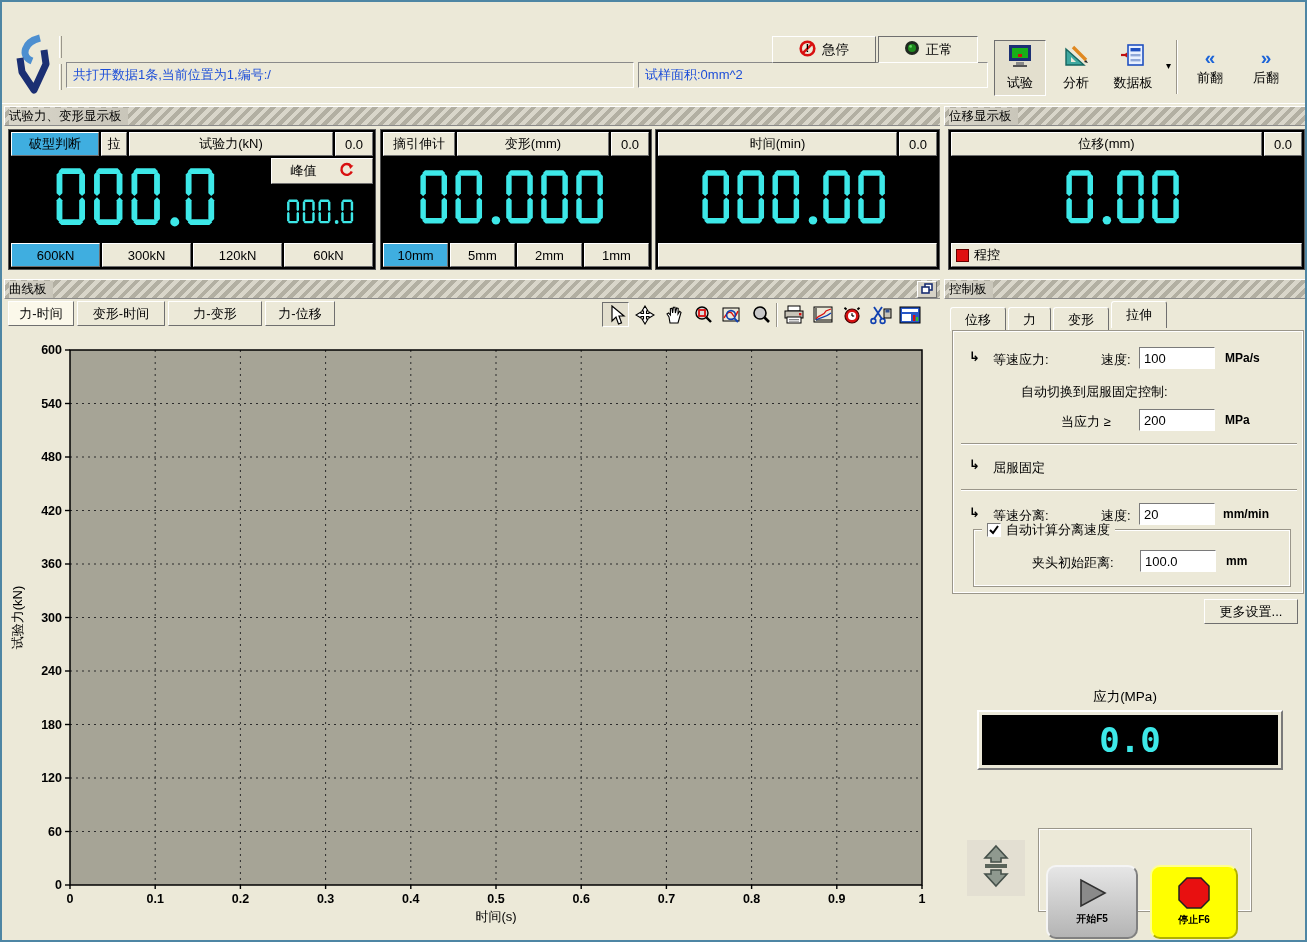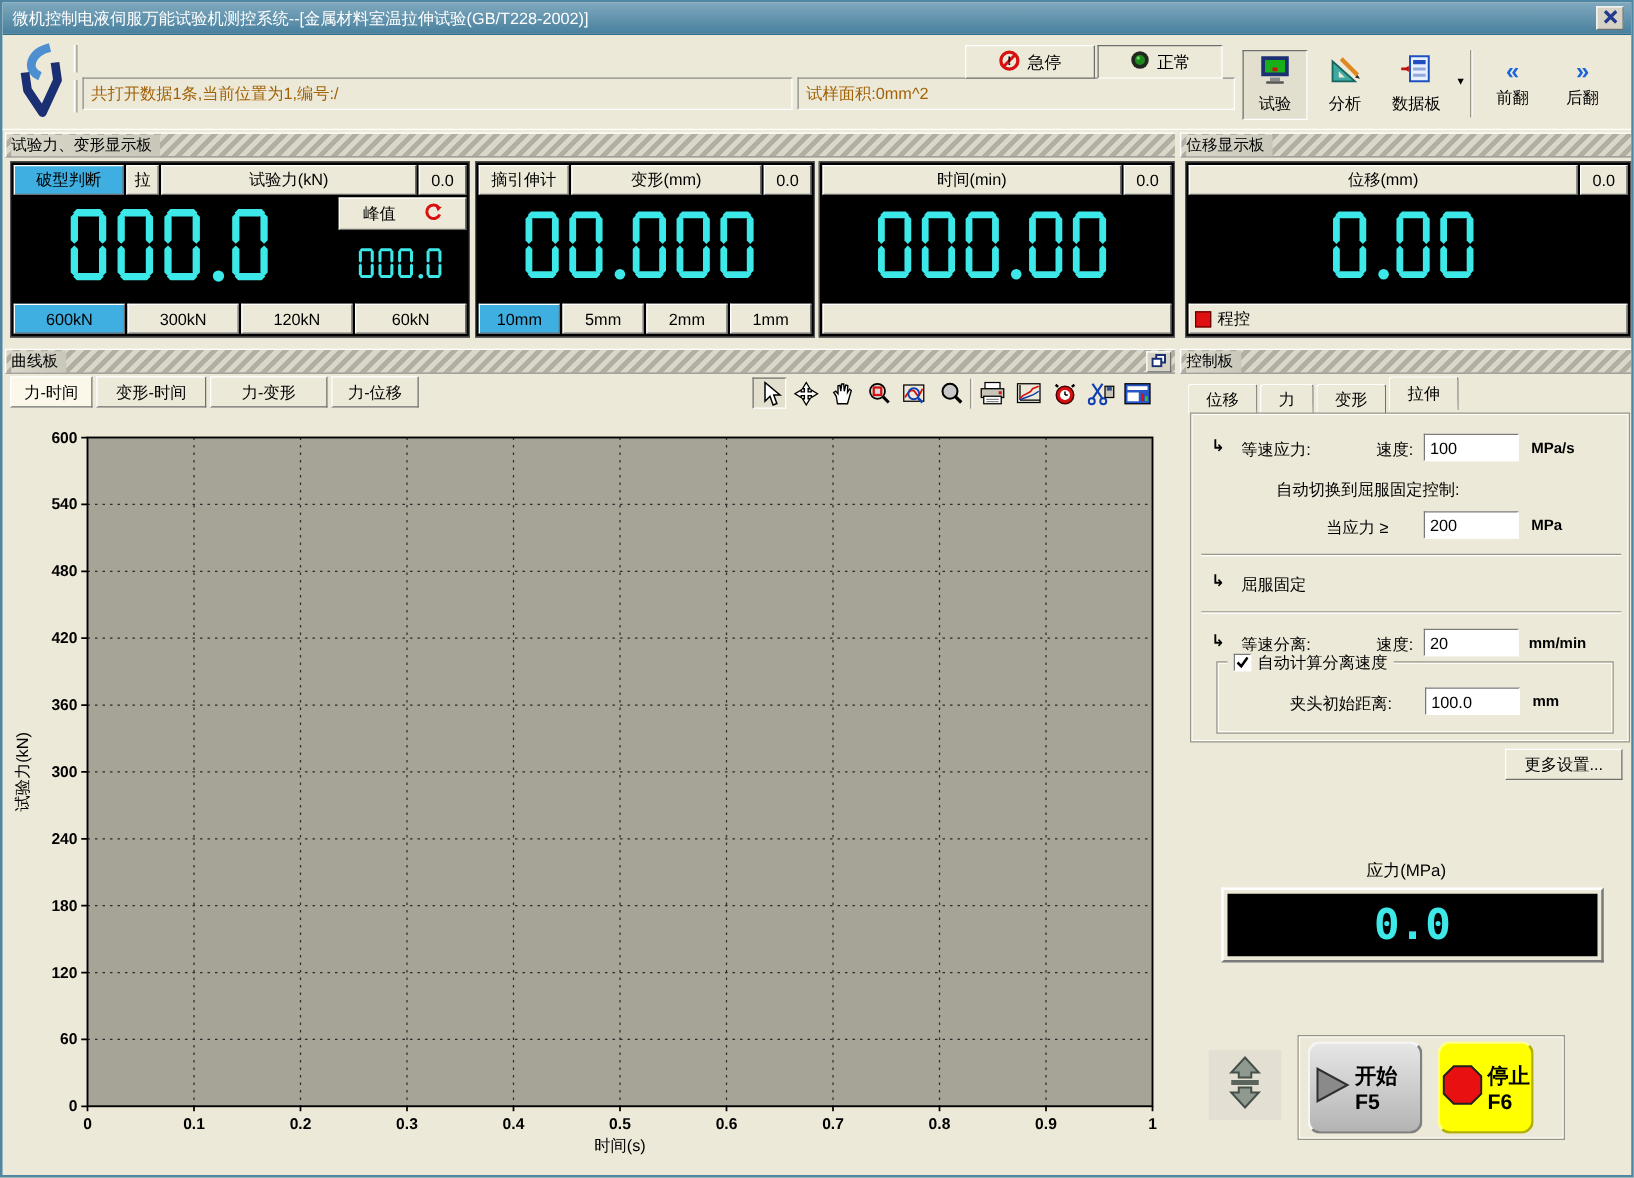--- a/index.html
+++ b/index.html
@@ -15,21 +15,21 @@
     border-bottom:1px solid #2F6A86;}
   #close-btn{position:absolute;right:6px;top:3px;width:22px;height:19px;background:#D6D2C6;
     border:1px solid;border-color:#fff #6f6f6f #6f6f6f #fff;display:flex;align-items:center;justify-content:center;}
   
   #toolbar{left:0;top:26px;width:1303px;height:76px;background:var(--beige);
     border-bottom:1px solid #fff;}
   .vgrip{position:absolute;width:3px;border-left:1px solid #fff;border-right:1px solid #9a968a;}
   #menu{left:64px;top:10px;display:flex;gap:16px;font-size:13.5px;color:#000;}
   .menu-item{cursor:default;padding:1px 2px;}
   .sunken-field{background:var(--beige);border:1px solid;border-color:#8a8a8a #fff #fff #8a8a8a;
-    font-size:13px;display:flex;align-items:center;padding:0 6px;color:#a16207;text-align:right;}
+    font-size:13px;display:flex;align-items:center;padding:0 6px;color:#1d4ed8;text-align:right;}
   .tb-btn{background:var(--beige);border:1px solid;border-color:#fff #6f6f6f #6f6f6f #fff;
     display:flex;align-items:center;justify-content:center;gap:6px;font-size:13.5px;}
   .big-btn{display:flex;flex-direction:column;align-items:center;justify-content:center;gap:3px;
     font-size:13px;background:transparent;border:1px solid transparent;}
   .big-btn.pressed{background:#E2DEC F0;background:#E3DFCE;border-color:#6f6f6f #fff #fff #6f6f6f;}
   .vsep{position:absolute;width:2px;border-left:1px solid #9a968a;border-right:1px solid #fff;}
   .blue-chev{color:#1C64D8;font-weight:bold;font-size:19px;line-height:16px;}
   
   .panel-hdr{height:20px;background:repeating-linear-gradient(135deg,#d9d6ca 0 4px,#b2afa2 4px 8px);
     border-top:1px solid #fff;border-left:1px solid #fff;border-bottom:1px solid #8a8a8a;
@@ -66,40 +66,30 @@
     background:#fff;font-size:13px;padding:0 4px;font-family:inherit;color:#000;}
   .etch-h{position:absolute;height:2px;border-top:1px solid #9a968a;border-bottom:1px solid #fff;}
   .groupbox{position:absolute;border:1px solid #9a968a;box-shadow:inset 0 0 0 1px #fff;}
   .cbx{width:14px;height:14px;background:#fff;border:1px solid;border-color:#7a7a7a #fff #fff #7a7a7a;
     display:inline-flex;align-items:center;justify-content:center;}
   .raised-btn{background:var(--beige);border:1px solid;border-color:#fff #6f6f6f #6f6f6f #fff;
     font-size:13px;display:flex;align-items:center;justify-content:center;}
   #stress-display{background:var(--beige);border:2px solid;border-color:#fff #7a7a7a #7a7a7a #fff;padding:3px;}
   #stress-inner{background:#000;width:100%;height:100%;display:flex;align-items:center;justify-content:center;
     color:var(--seg);font-family:"DejaVu Sans Mono",monospace;font-size:34px;font-weight:bold;}
-  .bigctl{border-radius:10px;display:flex;flex-direction:row;align-items:center;justify-content:center;gap:2px;
-    font-size:17px;font-weight:bold;color:#000;}
+  .bigctl{border-radius:10px;display:flex;flex-direction:column;align-items:center;justify-content:center;gap:2px;
+    font-size:10px;font-weight:bold;color:#000;margin-top:32px;}
   #start-btn{background:linear-gradient(#E6E6E6,#B4B4B4);border:2px solid;border-color:#f5f5f5 #808080 #808080 #f5f5f5;}
   #stop-btn{background:#FFFF00;border:2px solid;border-color:#ffff90 #b0b000 #b0b000 #ffff90;}
 </style>
 </head>
 <body>
 
 <div id="app">
 
-  <div id="titlebar" class="abs">
-    <span>微机控制电液伺服万能试验机测控系统--[金属材料室温拉伸试验(GB/T228-2002)]</span>
-    <div id="close-btn">
-      <span>
-        <svg width="11" height="11" viewBox="0 0 11 11">
-            <path d="M1 1 L10 10 M10 1 L1 10" stroke="#223A8C" stroke-width="2.6"></path>
-          </svg>
-      </span>
-    </div>
-  </div>
 
   <div id="toolbar" class="abs">
     <div class="abs" style="left:8px;top:6px;width:46px;height:62px">
       <svg width="46" height="62" viewBox="0 0 46 62">
         <path d="M30 4 C14 8 10 22 22 27" stroke="#4D8FD0" stroke-width="7" fill="none"></path>
         <path d="M10 24 L12 38 L24 56 L36 30 L34 16" stroke="#1B2F73" stroke-width="7" fill="none" stroke-linejoin="round"></path>
       </svg>
     </div>
     <div class="vgrip" style="left:57px;top:8px;height:22px"></div>
     <div class="vgrip" style="left:57px;top:36px;height:26px"></div>
@@ -649,21 +639,21 @@
   </div>
   <div class="abs" style="left:1036px;top:826px;width:214px;height:84px;border:1px solid #9a968a;box-shadow:inset 0 0 0 1px #fff"></div>
   <div id="start-btn" class="bigctl abs" style="left:1044px;top:831px;width:92px;height:74px">
     <span>
       <svg width="34" height="30" viewBox="0 0 34 30">
           <polygon points="6,2 6,28 30,15" fill="#8a8a8a" stroke="#303030" stroke-width="1.6"></polygon>
         </svg>
     </span>
     <span>开始F5</span>
   </div>
-  <div id="stop-btn" class="bigctl abs" style="left:1148px;top:831px;width:77px;height:74px">
+  <div id="stop-btn" class="bigctl abs" style="left:1148px;top:831px;width:88px;height:74px">
     <span>
       <svg width="36" height="32" viewBox="0 0 36 32">
           <polygon points="11,1 25,1 33,9 33,23 25,31 11,31 3,23 3,9" fill="#E81010" stroke="#202020" stroke-width="1.5"></polygon>
         </svg>
     </span>
     <span>停止F6</span>
   </div>
 
 </div>
 

